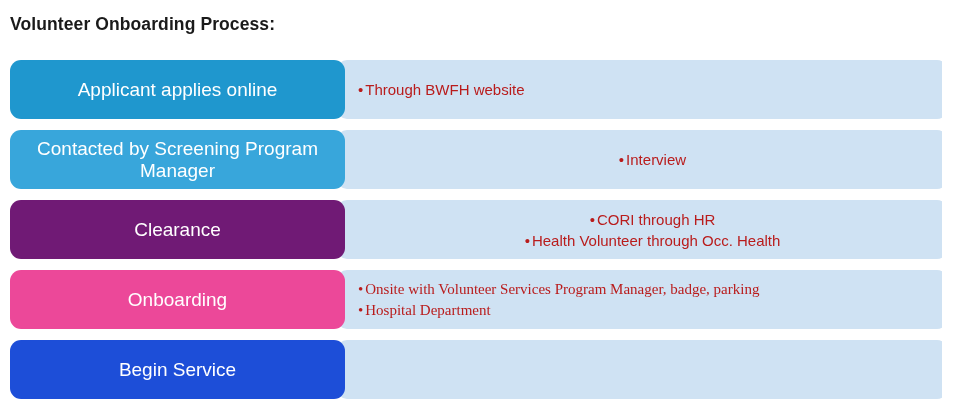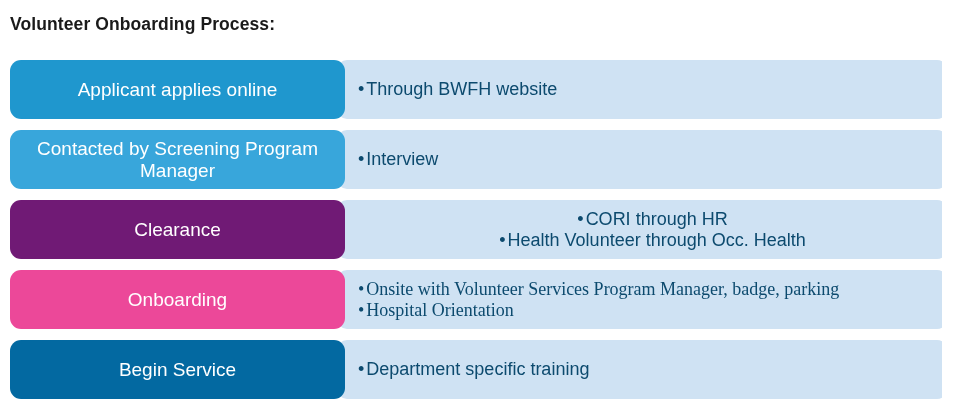--- a/index.html
+++ b/index.html
@@ -59,23 +59,23 @@
     height: 59px;
     border-radius: 10px;
     z-index: 1;
     display: flex;
     flex-direction: column;
     justify-content: center;
     padding-left: 21px;
     box-sizing: border-box;
   }
   .bullet-line {
-    font-size: 18px;
+    font-size: 15px;
     line-height: 21px;
-    color: #0c4a6e;
+    color: #b91c1c;
     white-space: nowrap;
   }
   .bullet-glyph {
     margin-right: 2px;
   }
 </style>
 </head>
 <body>
 
 <div class="canvas">
@@ -90,48 +90,47 @@
       </div>
       <div class="detail-box" style="background-color: rgb(207, 226, 243);">
         <div class="bullet-line"><span class="bullet-glyph">•</span><span>Through BWFH website</span></div>
       </div>
     </div>
 
     <div class="row">
       <div class="step-box" style="background-color: rgb(56, 166, 219);">
         <span>Contacted by Screening Program Manager</span>
       </div>
-      <div class="detail-box" style="background-color: rgb(207, 226, 243);">
+      <div class="detail-box" style="background-color: rgb(207, 226, 243); align-items: center;">
         <div class="bullet-line"><span class="bullet-glyph">•</span><span>Interview</span></div>
       </div>
     </div>
 
     <div class="row">
       <div class="step-box" style="background-color: #701a75;">
         <span>Clearance</span>
       </div>
       <div class="detail-box" style="background-color: rgb(207, 226, 243); text-align: center;">
         <div class="bullet-line"><span class="bullet-glyph">•</span><span>CORI through HR</span></div>
         <div class="bullet-line"><span class="bullet-glyph">•</span><span>Health Volunteer through Occ. Health</span></div>
       </div>
     </div>
 
     <div class="row">
       <div class="step-box" style="background-color: #ec4899;">
         <span>Onboarding</span>
       </div>
       <div class="detail-box" style="background-color: rgb(207, 226, 243); font-family: Liberation Serif, serif;">
         <div class="bullet-line"><span class="bullet-glyph">•</span><span>Onsite with Volunteer Services Program Manager, badge, parking</span></div>
-        <div class="bullet-line"><span class="bullet-glyph">•</span><span>Hospital Orientation</span></div>
+        <div class="bullet-line"><span class="bullet-glyph">•</span><span>Hospital Department</span></div>
       </div>
     </div>
 
     <div class="row">
-      <div class="step-box" style="background-color: #0369a1;">
+      <div class="step-box" style="background-color: #1d4ed8;">
         <span>Begin Service</span>
       </div>
       <div class="detail-box" style="background-color: rgb(207, 226, 243);">
-        <div class="bullet-line"><span class="bullet-glyph">•</span><span>Department specific training</span></div>
       </div>
     </div>
 
   </div>
 </div>
 
 </body></html>

